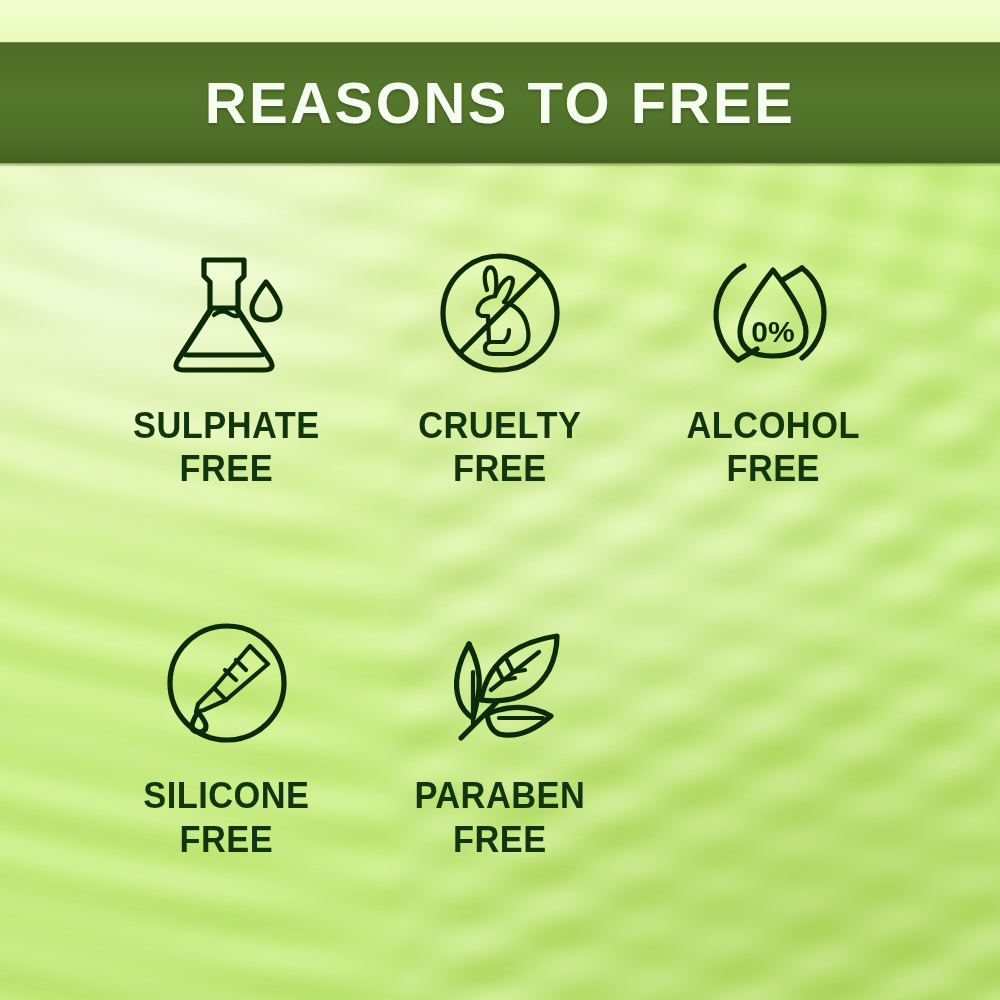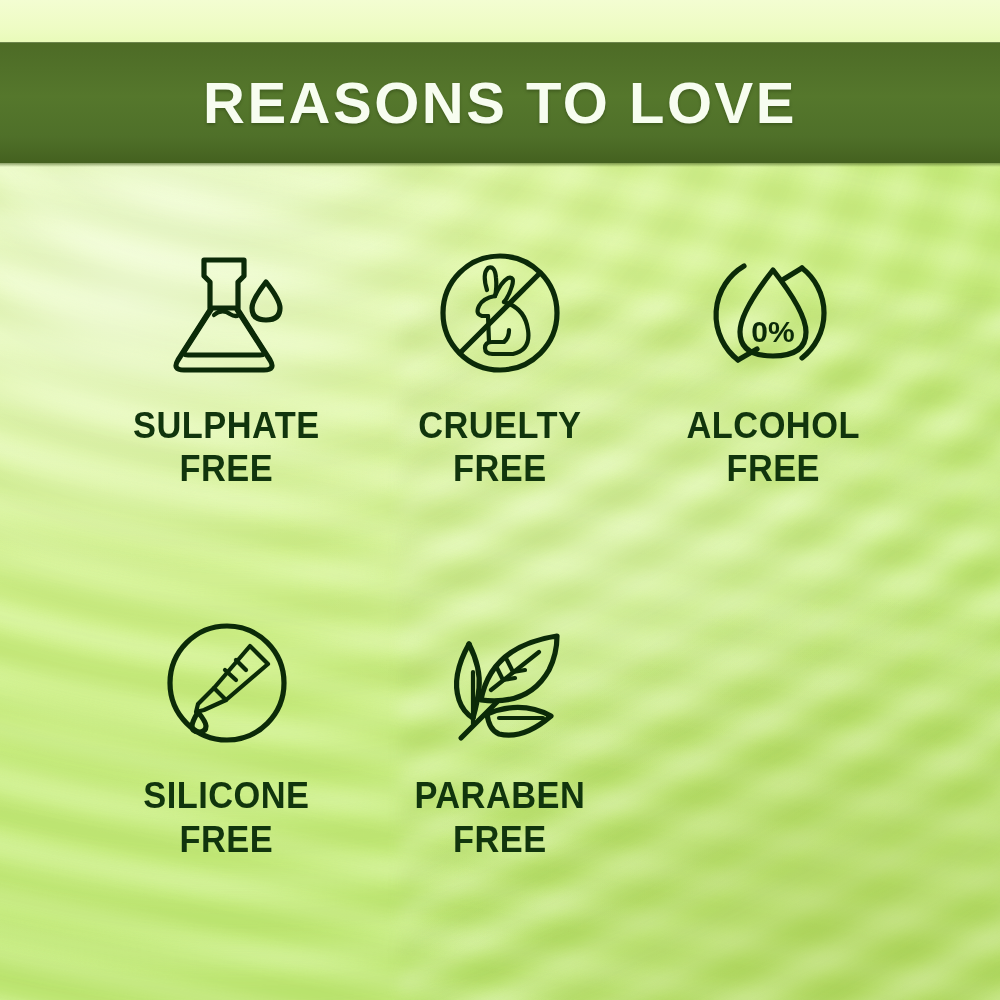--- a/index.html
+++ b/index.html
@@ -194,21 +194,21 @@
 <div id="page">
 
   <div class="bg-base"></div>
   <div class="bg-ripple-a"></div>
   <div class="bg-ripple-b"></div>
   <div class="bg-ripple-c"></div>
   <div class="bg-sheen"></div>
   <div class="bg-toplight"></div>
 
   <div class="banner">
-    <div class="banner-title">REASONS TO LOVE</div>
+    <div class="banner-title">REASONS TO FREE</div>
   </div>
 
   <div class="grid">
 
     <div class="cell">
       <div class="cell-icon">
         <svg width="150" height="150" viewBox="0 0 150 150" aria-hidden="true">
           <path class="ico-stroke" d="M52 22 L92 22 L92 38 L86 44 L86 72 L118 122 Q124 132 112 132 L32 132 Q20 132 26 122 L58 72 L58 44 L52 38 Z"></path>
           <path class="ico-stroke" d="M36 117 L108 117 Q114 117 111 112 L84 70 L60 70 L33 112 Q30 117 36 117 Z"></path>
           <path class="ico-thin" d="M62 77 Q70 70 78 76 Q84 80 88 76"></path>

